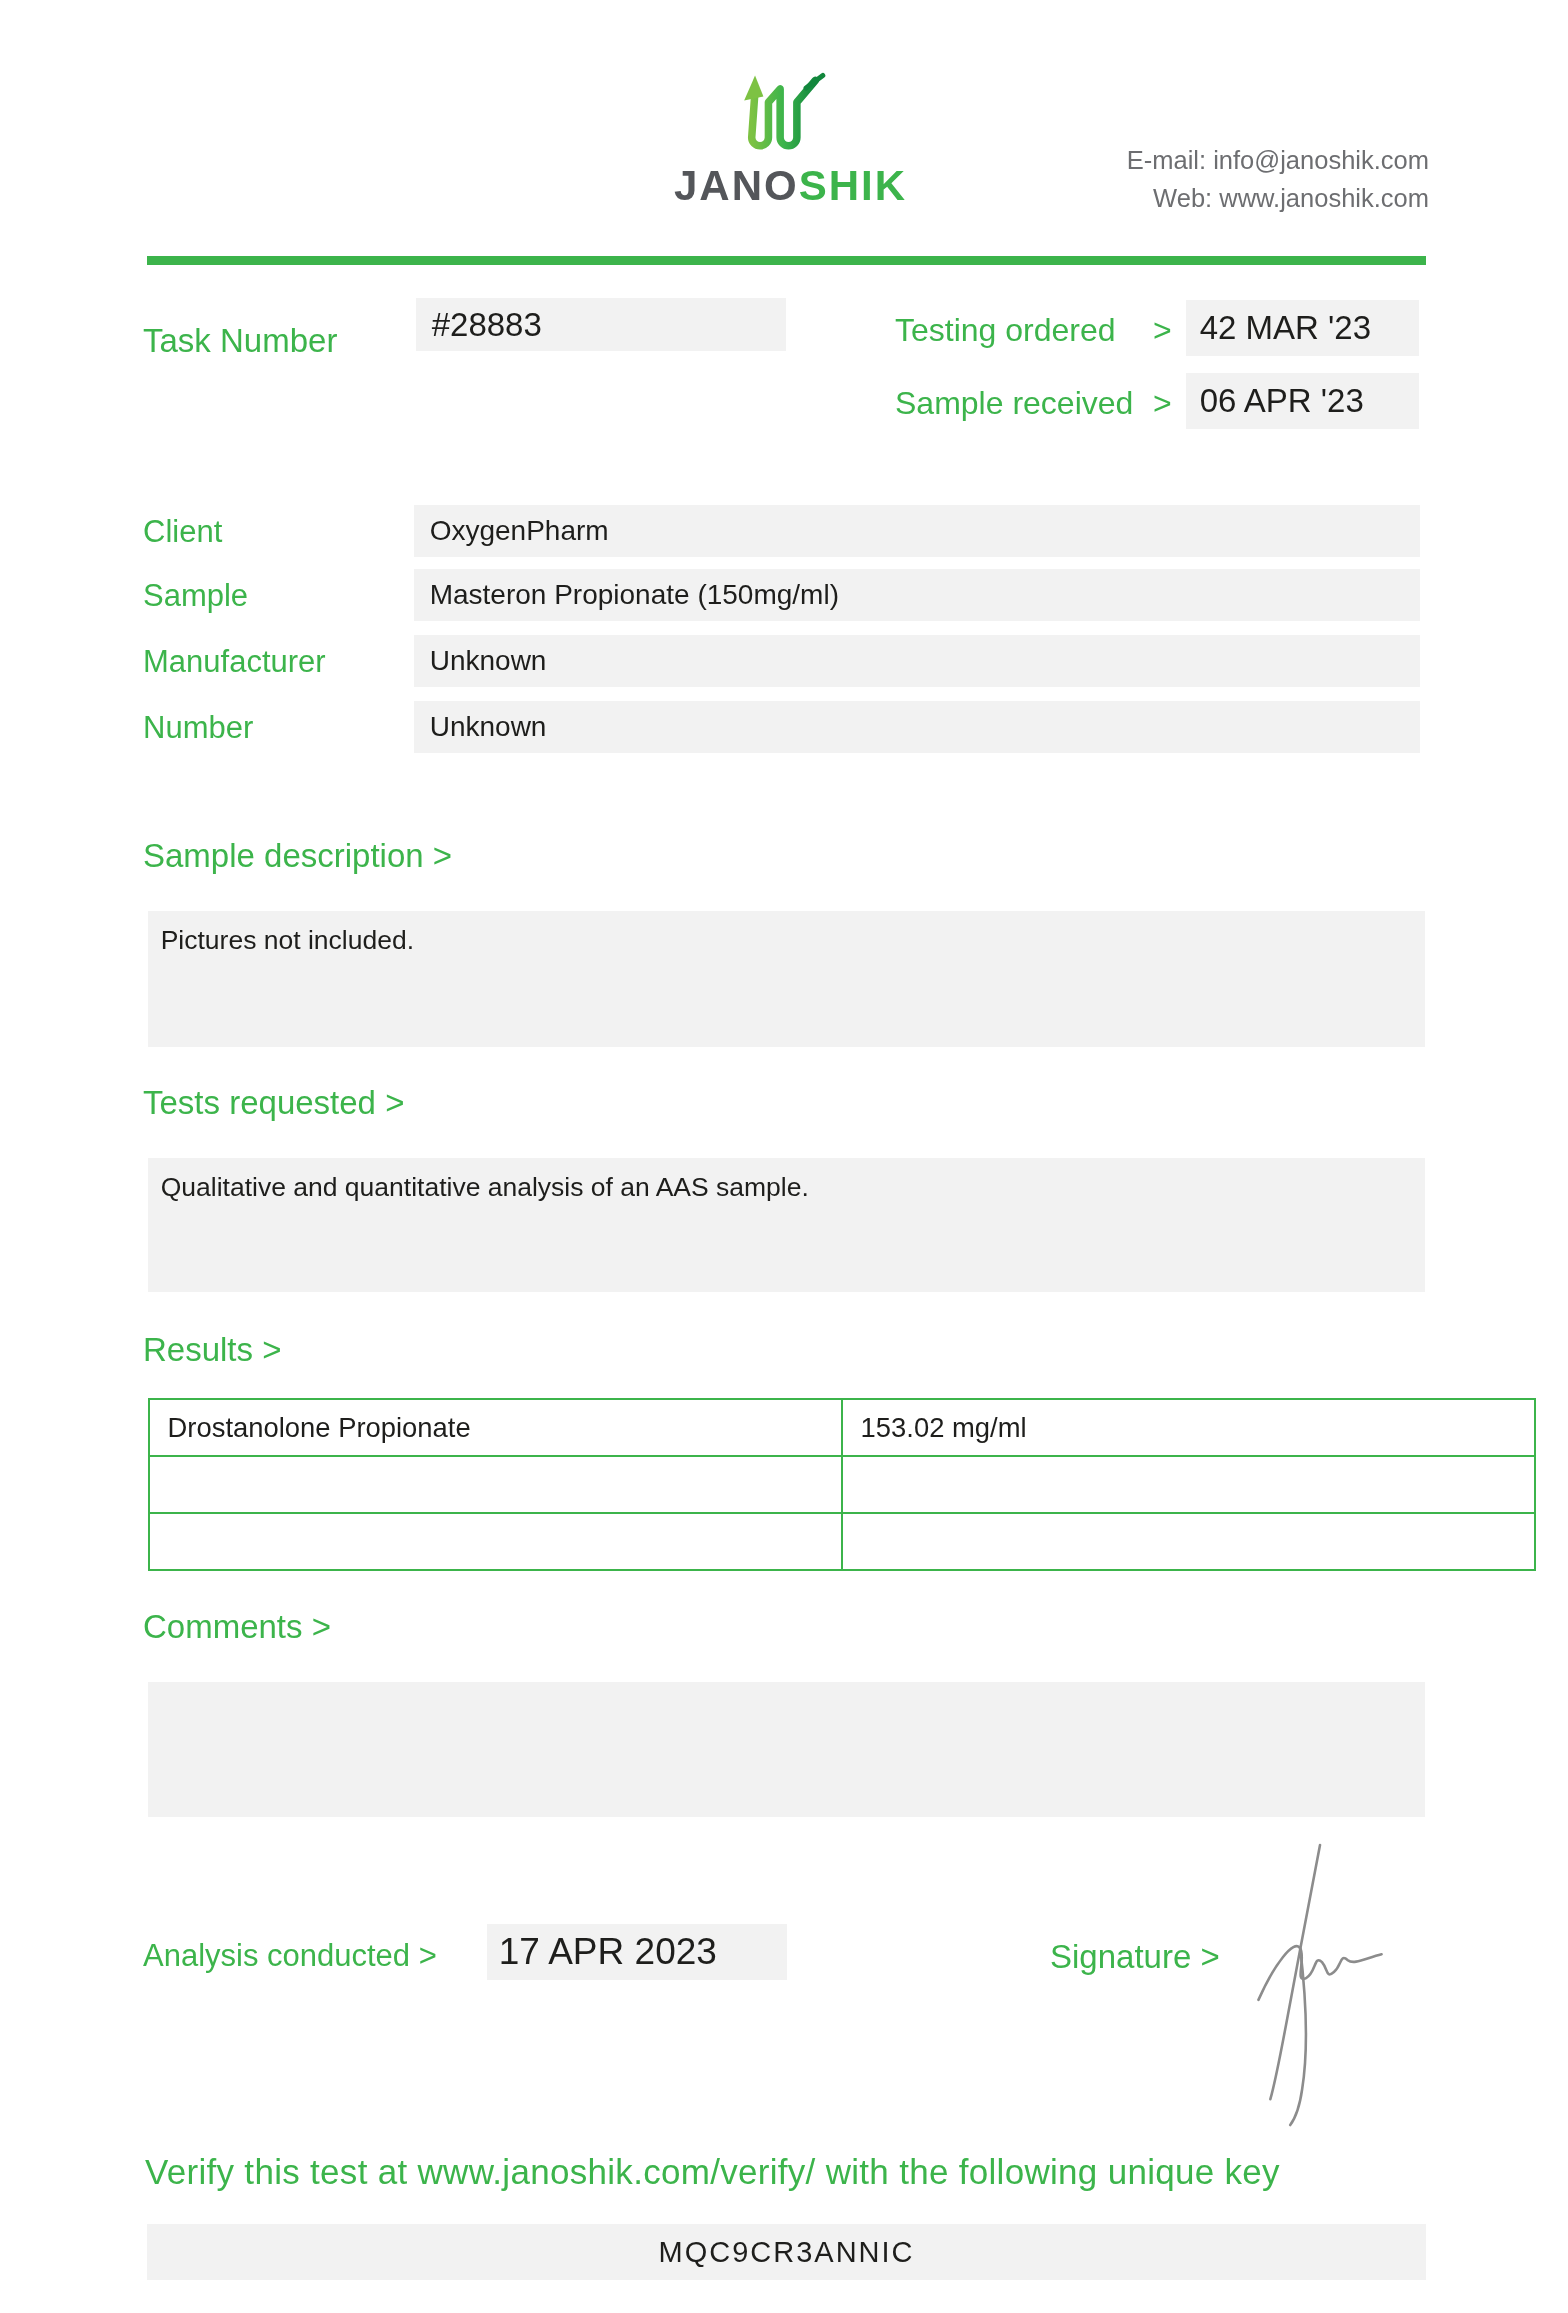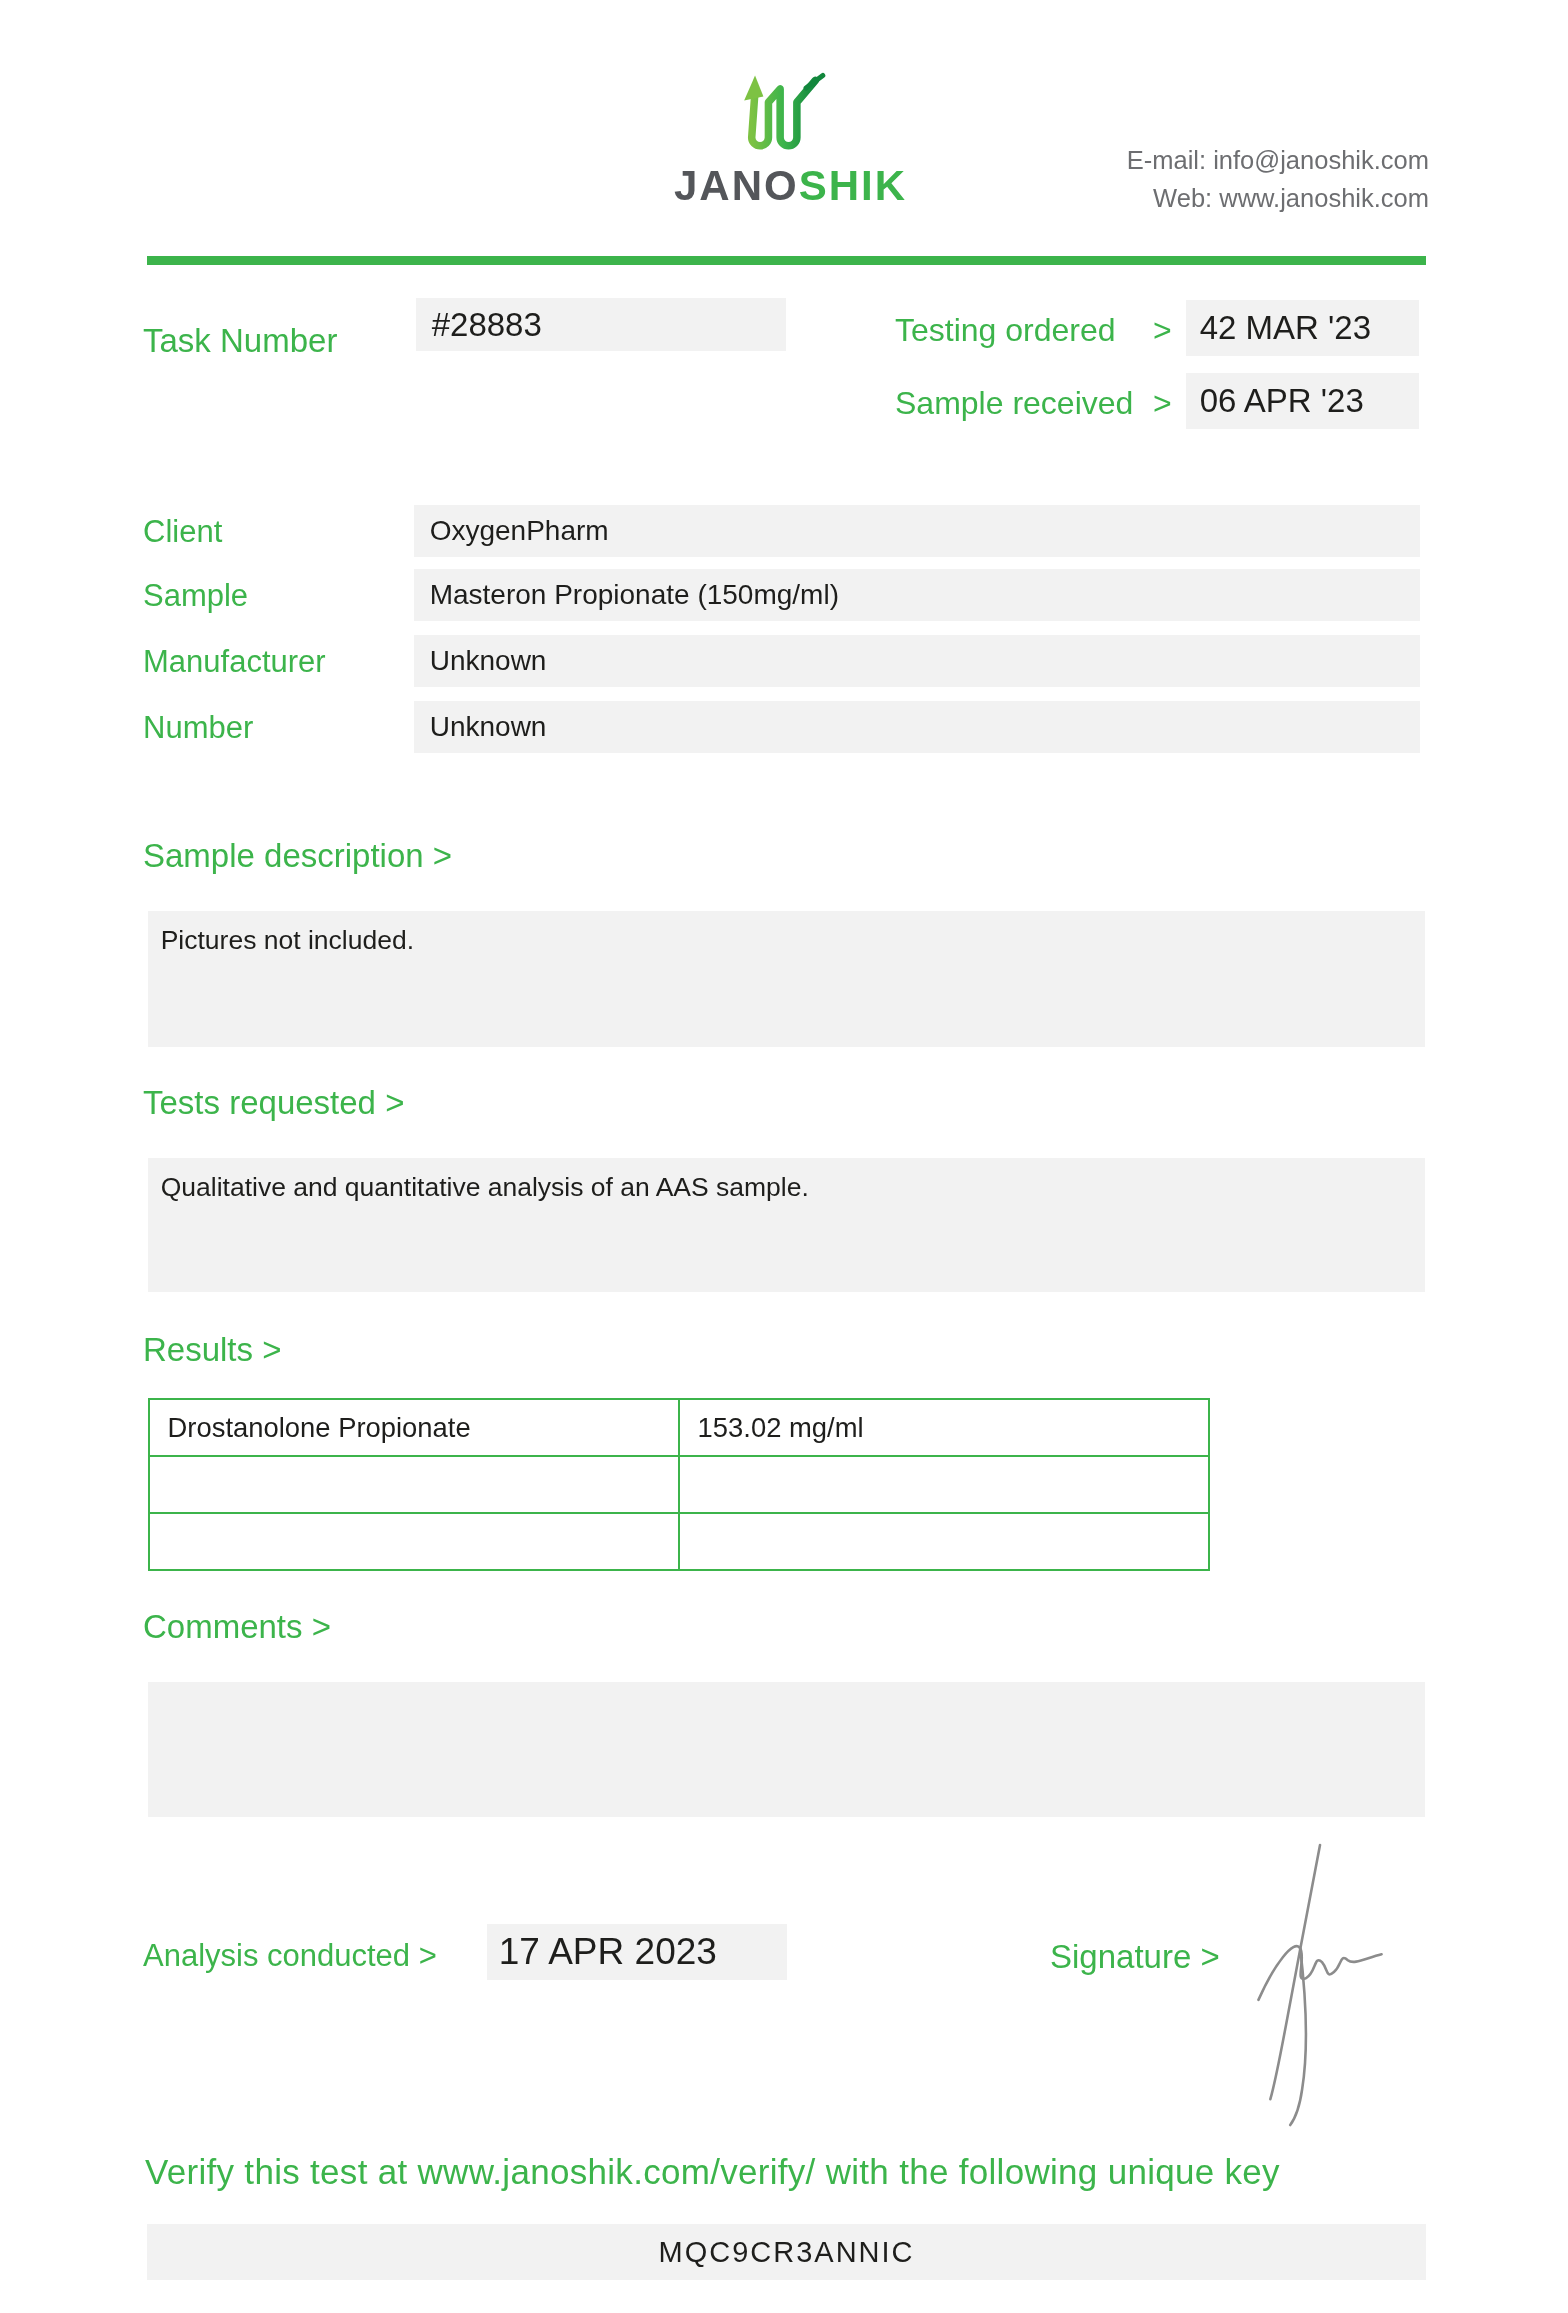--- a/index.html
+++ b/index.html
@@ -45,21 +45,21 @@
   .db-0{top:505px;} .db-1{top:569px;} .db-2{top:635px;} .db-3{top:701px;}
 
   .section-heading{left:143px;font-size:33px;color:var(--green);line-height:1;}
   .sh-desc{top:839px;} .sh-tests{top:1086px;} .sh-results{top:1333px;} .sh-comments{top:1610px;}
 
   .section-box{left:148px;width:1277px;background:var(--box);padding:10.8px 12.7px;font-size:26.5px;color:var(--ink);line-height:1.4;}
   .sb-desc{top:911px;height:136px;}
   .sb-tests{top:1158px;height:134px;}
   .sb-comments{top:1682px;height:135px;}
 
-  .results-table{left:148px;top:1398px;width:1062px;border-collapse:collapse;table-layout:fixed;}
+  .results-table{left:148px;top:1398px;width:1388px;border-collapse:collapse;table-layout:fixed;}
   .results-table td{border:2.9px solid var(--green);height:57px;font-size:27.4px;color:var(--ink);padding-left:17.6px;vertical-align:middle;background:#fff;}
 
   .analysis-label{left:143px;top:1940px;font-size:31px;}
   .analysis-box{left:487px;top:1924px;width:300px;height:56px;background:var(--box);line-height:56px;padding-left:11.8px;font-size:37px;color:var(--ink);}
 
   .signature-label{left:1050px;top:1940px;font-size:33px;}
   .signature-svg{left:1250px;top:1839px;width:145px;height:290px;}
 
   .verify-text{left:145px;top:2154px;width:1284px;font-size:35px;color:var(--green);white-space:nowrap;line-height:1;letter-spacing:0.3px;}
   .key-box{left:147px;top:2224px;width:1279px;height:56px;background:var(--box);text-align:center;line-height:56px;font-size:29px;letter-spacing:2px;color:var(--ink);}

